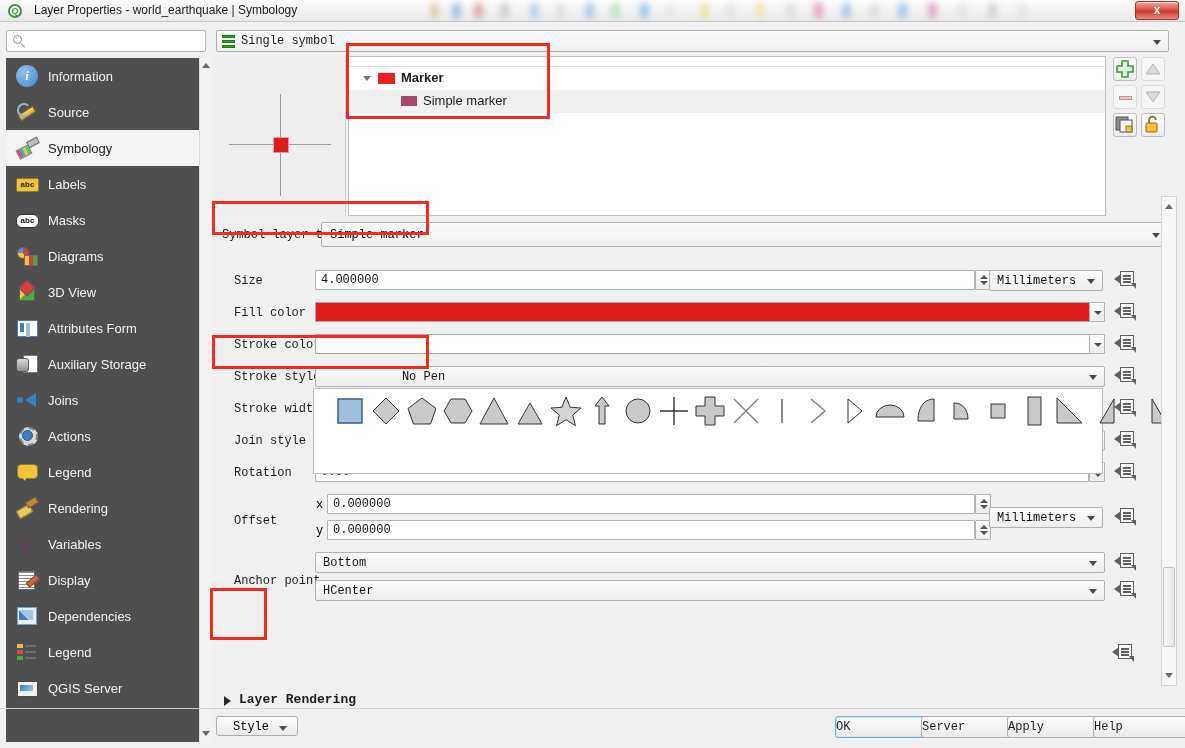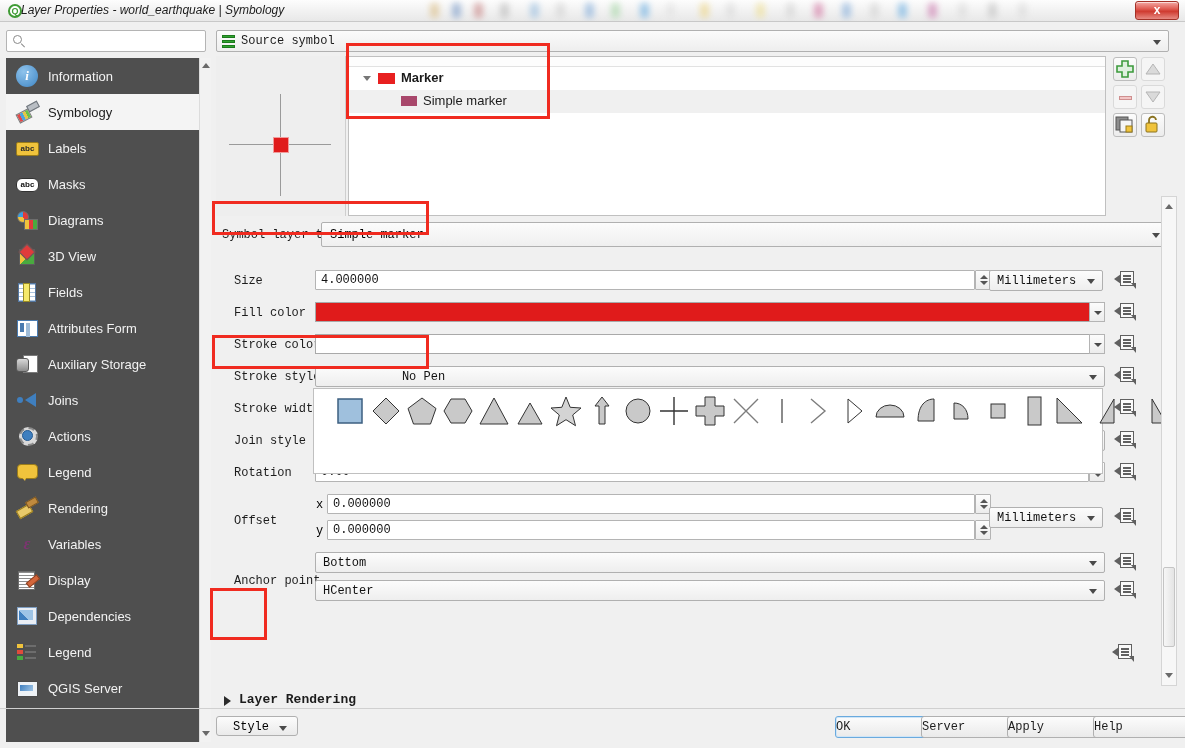--- a/index.html
+++ b/index.html
@@ -35,24 +35,23 @@
   }
   .title-icon {
     position: absolute; left: 8px; top: 4px; width: 14px; height: 14px;
     border-radius: 50%;
     background: #fff;
     border: 2px solid #3f9b35;
     font-size: 9px; color: #3f9b35; text-align: center;
     line-height: 11px; font-weight: bold;
   }
   .title-text {
-    position: absolute; left: 21px; top: 3px;
+    position: absolute; left: 34px; top: 3px;
     font-size: 12px; color: #1c1c1c;
     white-space: nowrap;
-    font-style: italic;
   }
   .btn-close {
     position: absolute; right: 6px; top: 1px; width: 44px; height: 19px;
     border-radius: 3px;
     background: linear-gradient(to bottom,#f3a9a4 0%, #e05c53 40%, #cf3b30 55%, #e78a82 100%);
     border: 1px solid #a33127;
     color: #fff; font-weight: bold; font-size: 12px;
     text-align: center; line-height: 17px;
     box-shadow: inset 0 1px 0 rgba(255,255,255,.6);
   }
@@ -369,43 +368,43 @@
     <div class="search-box">
       <span class="mag"></span>
       <input class="search-input" type="text" placeholder="" style="">
     </div>
 
     <div class="navlist">
       <div class="nav-item">
         <span class="nav-ico ic-info">i</span>
         <span class="nav-label">Information</span>
       </div>
+      <div class="nav-item">
+        <span class="nav-ico ic-source"></span>
+        <span class="nav-label">Source</span>
+      </div>
       <div class="nav-item active">
         <span class="nav-ico ic-symbology"></span>
         <span class="nav-label">Symbology</span>
       </div>
       <div class="nav-item">
         <span class="nav-ico ic-labels"></span>
         <span class="nav-label">Labels</span>
       </div>
       <div class="nav-item">
         <span class="nav-ico ic-masks"></span>
         <span class="nav-label">Masks</span>
       </div>
       <div class="nav-item">
         <span class="nav-ico ic-diagrams"></span>
         <span class="nav-label">Diagrams</span>
       </div>
       <div class="nav-item">
         <span class="nav-ico ic-3d"></span>
         <span class="nav-label">3D View</span>
-      </div>
-      <div class="nav-item">
-        <span class="nav-ico ic-fields"></span>
-        <span class="nav-label">Fields</span>
       </div>
       <div class="nav-item">
         <span class="nav-ico ic-attrform"></span>
         <span class="nav-label">Attributes Form</span>
       </div>
       <div class="nav-item">
         <span class="nav-ico ic-aux"></span>
         <span class="nav-label">Auxiliary Storage</span>
       </div>
       <div class="nav-item">
@@ -457,21 +456,21 @@
   </div>
 
   <div class="main">
 
     <div class="renderer-combo">
       <span class="rc-icon">
           <i></i>
           <i></i>
           <i></i>
         </span>
-      <span class="rc-label">Source symbol</span>
+      <span class="rc-label">Single symbol</span>
       <span class="rc-arrow"></span>
     </div>
 
     <div class="preview">
       <div class="pv-hline"></div>
       <div class="pv-vline"></div>
       <div class="pv-sq"></div>
     </div>
 
     <div class="layer-tree">

